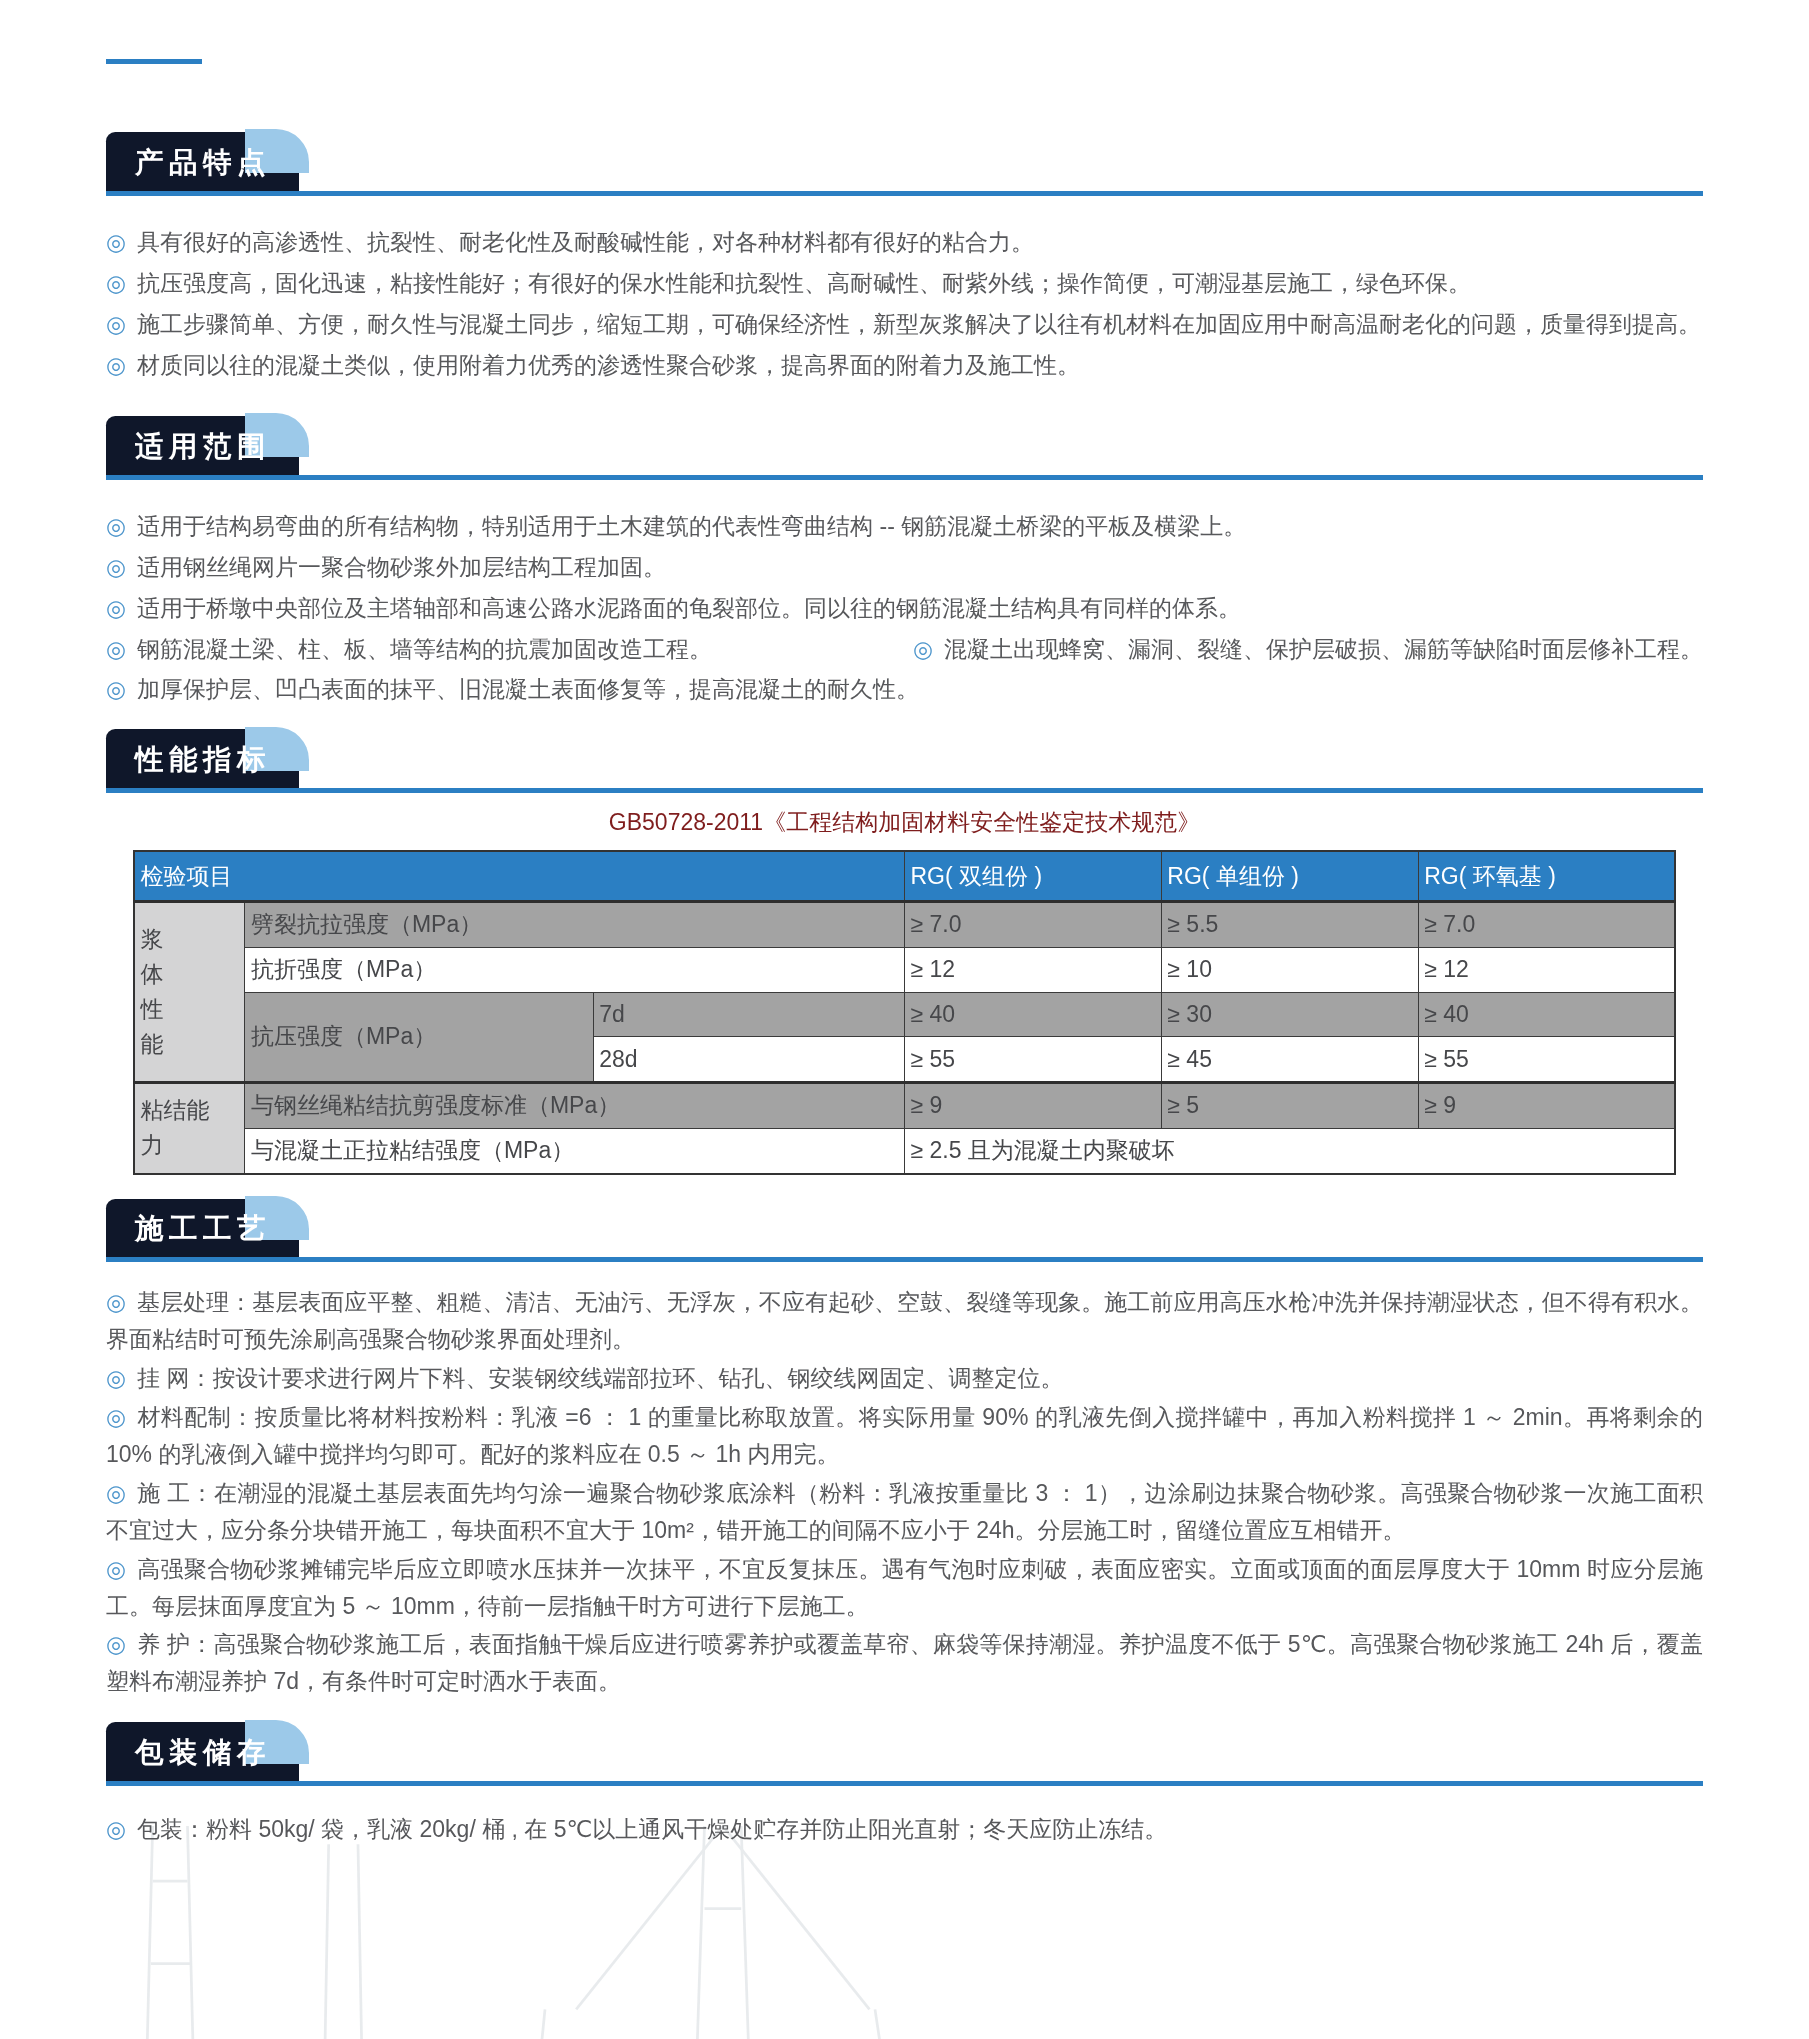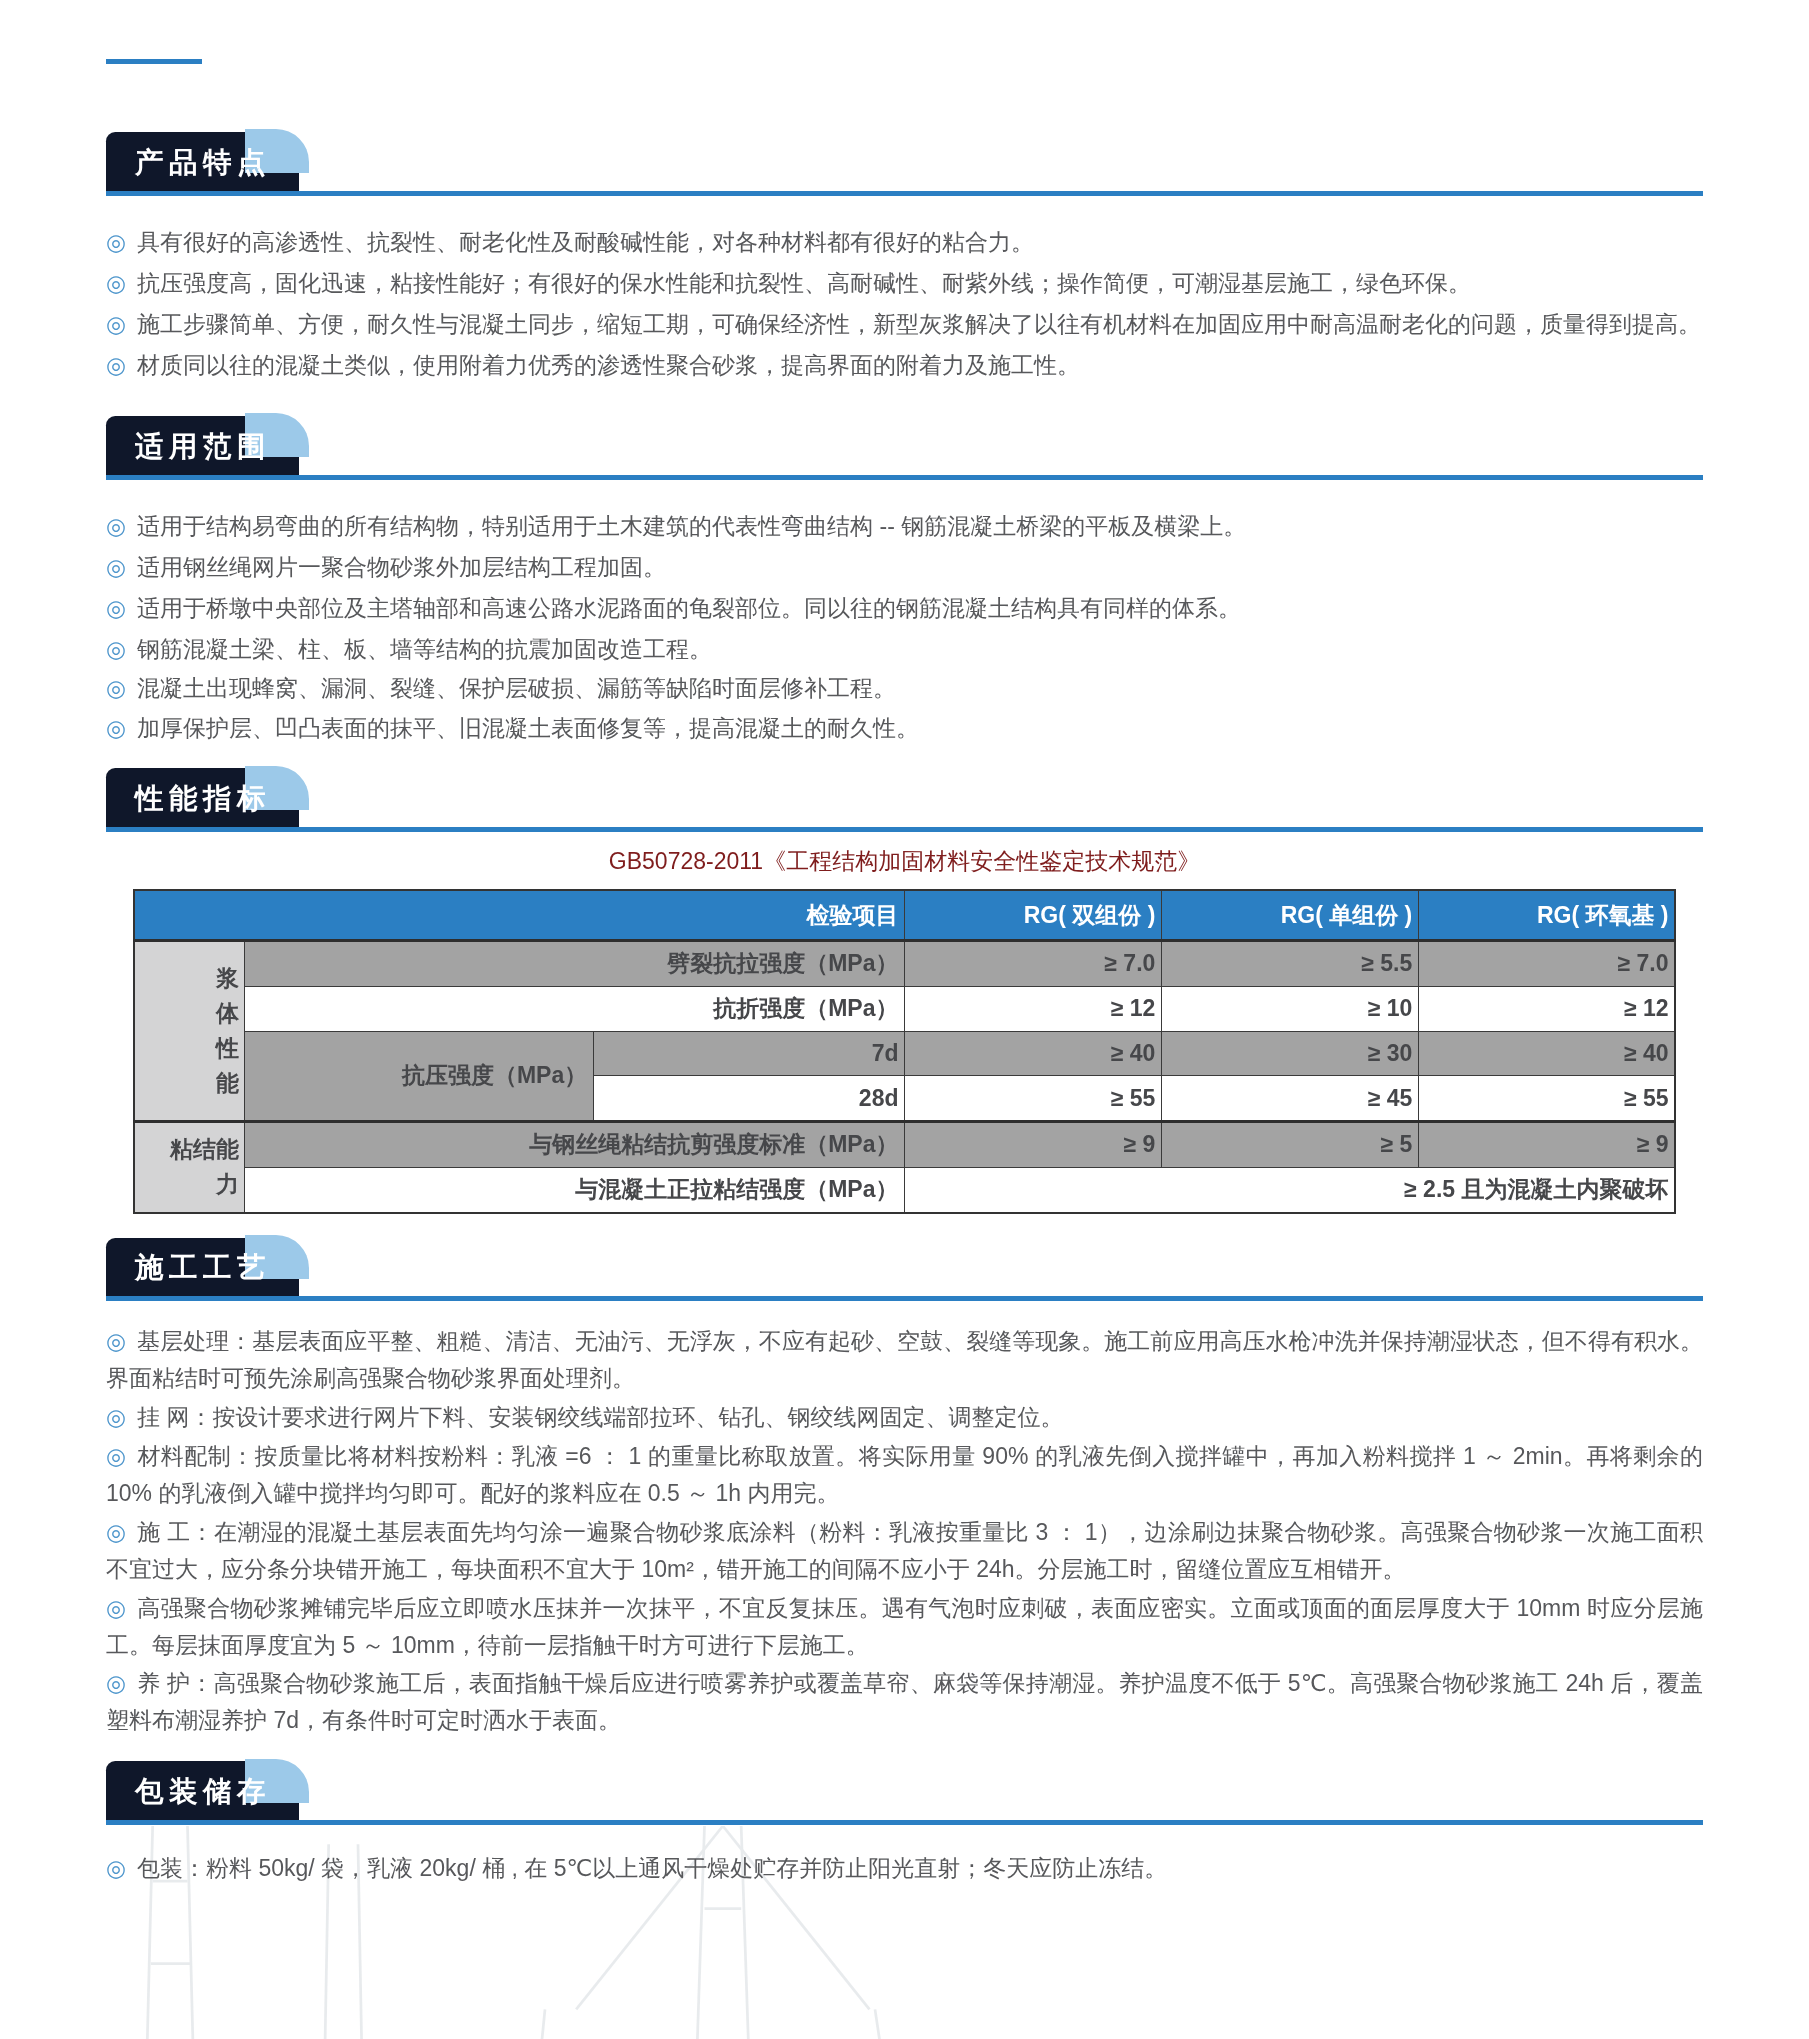--- a/index.html
+++ b/index.html
@@ -31,35 +31,35 @@
     content:"";position:absolute;z-index:-1;top:-2.8px;right:-10px;
     width:64px;height:44px;background:#9cc9e9;border-radius:0 33px 0 0;
   }
 
   
   .content{margin-top:27.5px;}
   .content p.bullet{
     margin:1.8px 0;font-size:23px;line-height:39px;text-align:justify;color:#57585b;
   }
   .dot{color:#4e96cc;margin-right:11px;}
-  .bullet-pair{display:flex;justify-content:space-between;font-size:23px;line-height:39px;margin:1.8px 0;flex-direction:column;}
+  .bullet-pair{display:flex;justify-content:space-between;font-size:23px;line-height:39px;margin:1.8px 0;}
   .construction p.bullet{line-height:37px;margin:1.8px 0;}
 
   
   .table-caption{
     margin:13px 0 0 0;text-align:center;font-size:23px;line-height:33px;color:#7f1d1d;
   }
   table.perf{
     border-collapse:collapse;table-layout:fixed;
     width:1543px;margin:11px auto 0 auto;
     border:2.8px solid #333;
   }
   table.perf th,table.perf td{
-    border:1.8px solid #3a3a3a;text-align:right;vertical-align:middle;
-    font-size:23px;color:#46474a;padding:6.4px 5.5px;height:31px;font-weight:bold;
+    border:1.8px solid #3a3a3a;text-align:left;vertical-align:middle;
+    font-size:23px;color:#46474a;padding:6.4px 5.5px;height:31px;font-weight:normal;
   }
   table.perf thead th{
     background:#2b7fc3;color:#ffffff;border-bottom:3.7px solid #2e2e2e;height:35px;
   }
   td.gray{background:#a3a3a3;}
   td.group-cell{background:#d4d4d5;white-space:pre-line;line-height:35px;}
   tr.group-sep td{border-top:3.7px solid #2e2e2e;}
 
   
   .watermark{

